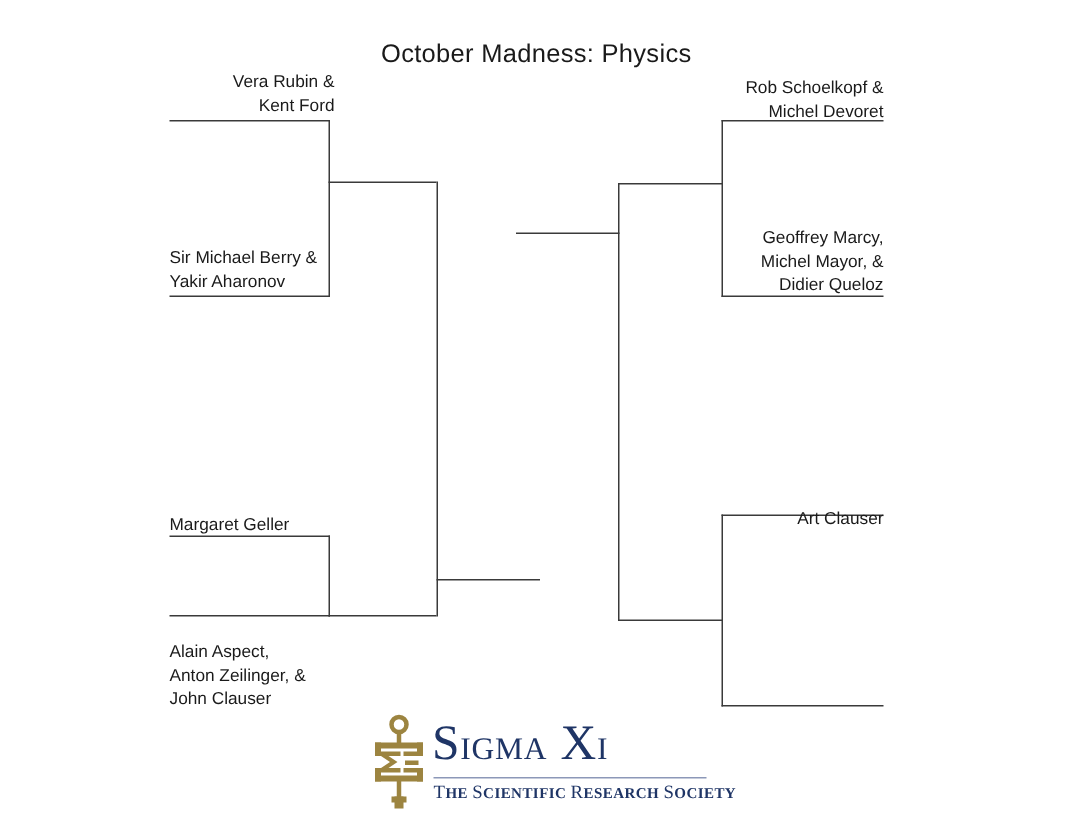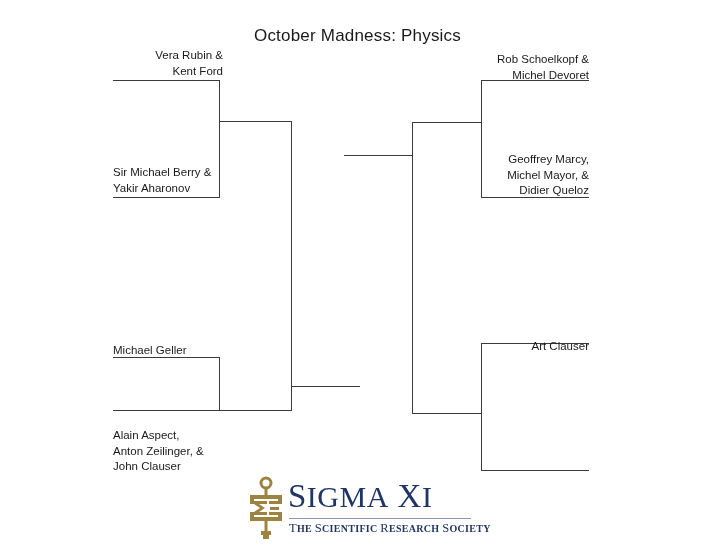--- a/index.html
+++ b/index.html
@@ -84,21 +84,21 @@
     top: 4px;
     width: 184px;
     font-family: "Liberation Serif", serif;
     font-size: 33px;
     line-height: 37px;
     letter-spacing: 0.5px;
     color: #1f3566;
     white-space: nowrap;
   }
   .logo-wordmark .cap { font-size: 33px; }
-  .logo-wordmark .sc  { font-size: 30px; }
+  .logo-wordmark .sc  { font-size: 21px; }
   .logo-rule {
     position: absolute;
     left: 1px;
     top: 44px;
     width: 182px;
     height: 0;
     border-top: 1.2px solid #8c98b8;
   }
   .logo-tagline {
     position: absolute;
@@ -152,21 +152,21 @@
   <div class="vline" style="left:412px; top:122px; height:292px;"></div>
 
   <div class="hline" style="left:344px; top:155px; width:69px;"></div>
 
   <div class="entry left" style="left:113px; top:48px;  width:110px;text-align:right;">Vera Rubin &amp;
 Kent Ford</div>
 
   <div class="entry left" style="left:113px; top:165px; width:118px;">Sir Michael Berry &amp;
 Yakir Aharonov</div>
 
-  <div class="entry left" style="left:113px; top:343px; width:120px;">Michael Geller</div>
+  <div class="entry left" style="left:113px; top:343px; width:120px;">Margaret Geller</div>
 
   <div class="entry left" style="left:113px; top:363px; width:118px; top:428px;">Alain Aspect,
 Anton Zeilinger, &amp;
 John Clauser</div>
 
   <div class="entry right" style="left:479px; top:52px;  width:110px;">Rob Schoelkopf &amp;
 Michel Devoret</div>
 
   <div class="entry right" style="left:479px; top:152px; width:110px;">Geoffrey Marcy,
 Michel Mayor, &amp;

